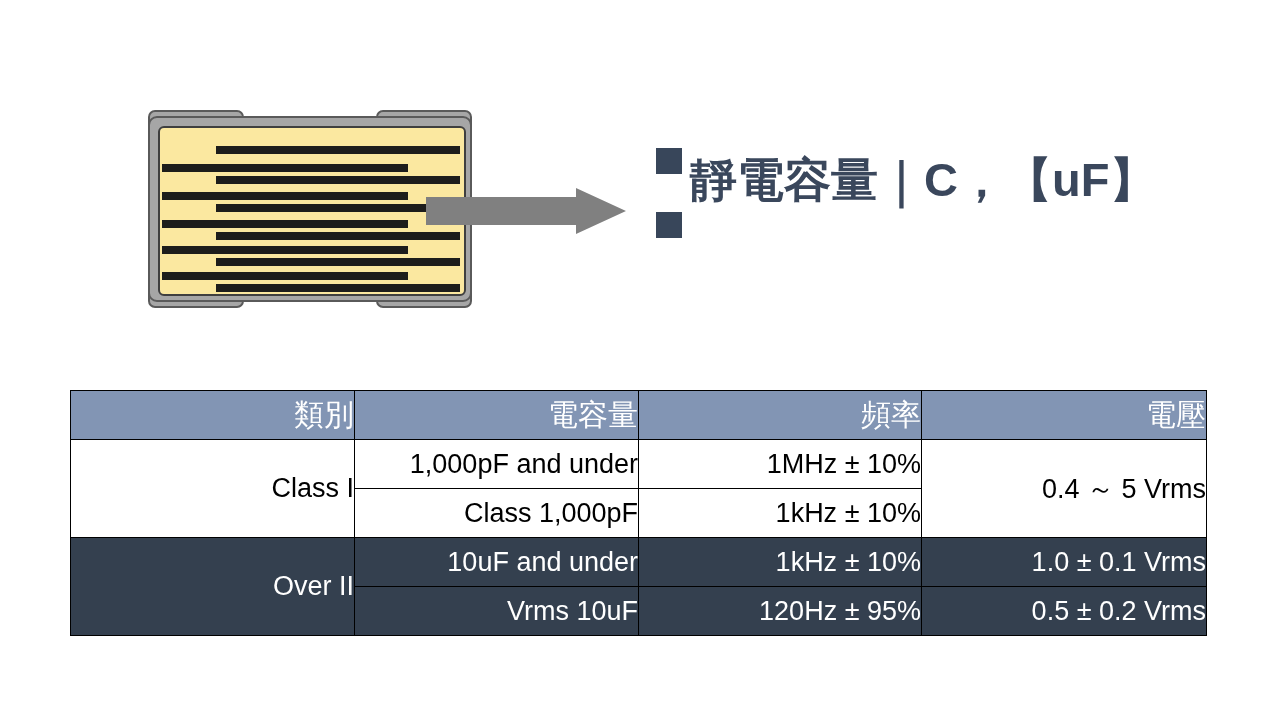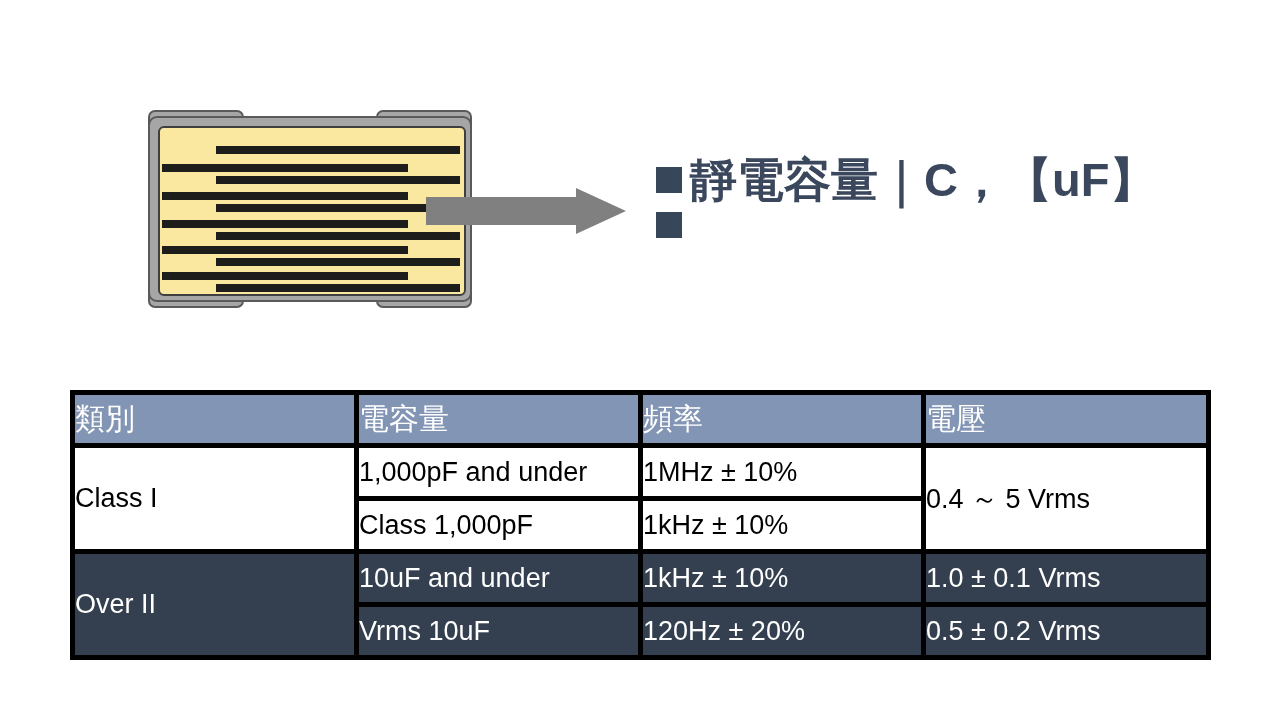--- a/index.html
+++ b/index.html
@@ -78,21 +78,21 @@
 
   
   #spec-list {
     position: absolute;
     left: 656px;
     top: 148px;
     width: 600px;
   }
   .spec-line {
     display: flex;
-    align-items: center;
+    align-items: flex-start;
     color: #3a475c;
     font-size: 47px;
     font-weight: bold;
     line-height: 64px;
     white-space: nowrap;
   }
   .bullet-square {
     display: inline-block;
     width: 26px;
     height: 26px;
@@ -111,22 +111,22 @@
     border-collapse: collapse;
     table-layout: fixed;
   }
   #spec-table col.c1 { width: 284px; }
   #spec-table col.c2 { width: 284px; }
   #spec-table col.c3 { width: 283px; }
   #spec-table col.c4 { width: 285px; }
 
   #spec-table th,
   #spec-table td {
-    border: 5px solid #000000;
-    text-align: left;
+    border: 1px solid #000000;
+    text-align: right;
     vertical-align: middle;
     padding: 0;
     font-weight: normal;
   }
   #spec-table thead th {
     background: #8295b4;
     color: #ffffff;
     height: 48px;
     font-size: 30px;
     font-weight: normal;
@@ -214,17 +214,17 @@
       <td>1kHz ± 10%</td>
     </tr>
     <tr class="row-dark">
       <td rowspan="2">Over II</td>
       <td>10uF and under</td>
       <td>1kHz ± 10%</td>
       <td>1.0 ± 0.1 Vrms</td>
     </tr>
     <tr class="row-dark">
       <td>Vrms 10uF</td>
-      <td>120Hz ± 20%</td>
+      <td>120Hz ± 95%</td>
       <td>0.5 ± 0.2 Vrms</td>
     </tr>
   </tbody>
 </table>
 
 </body></html>

